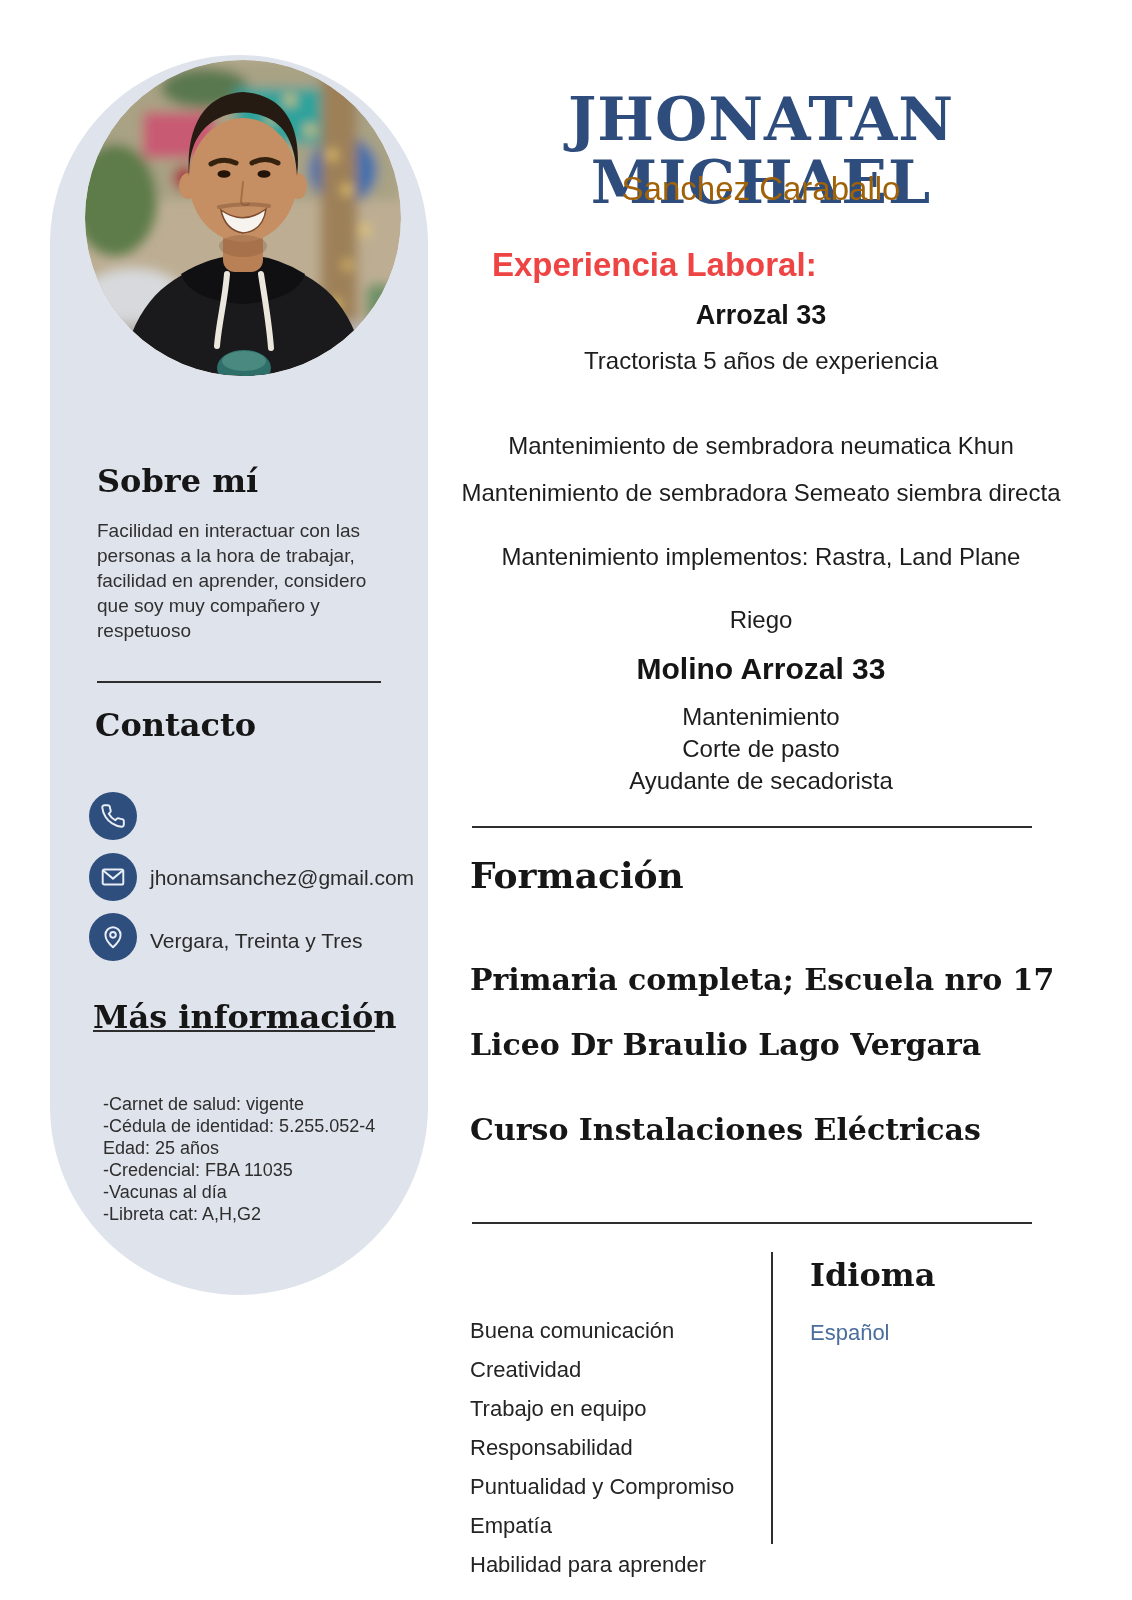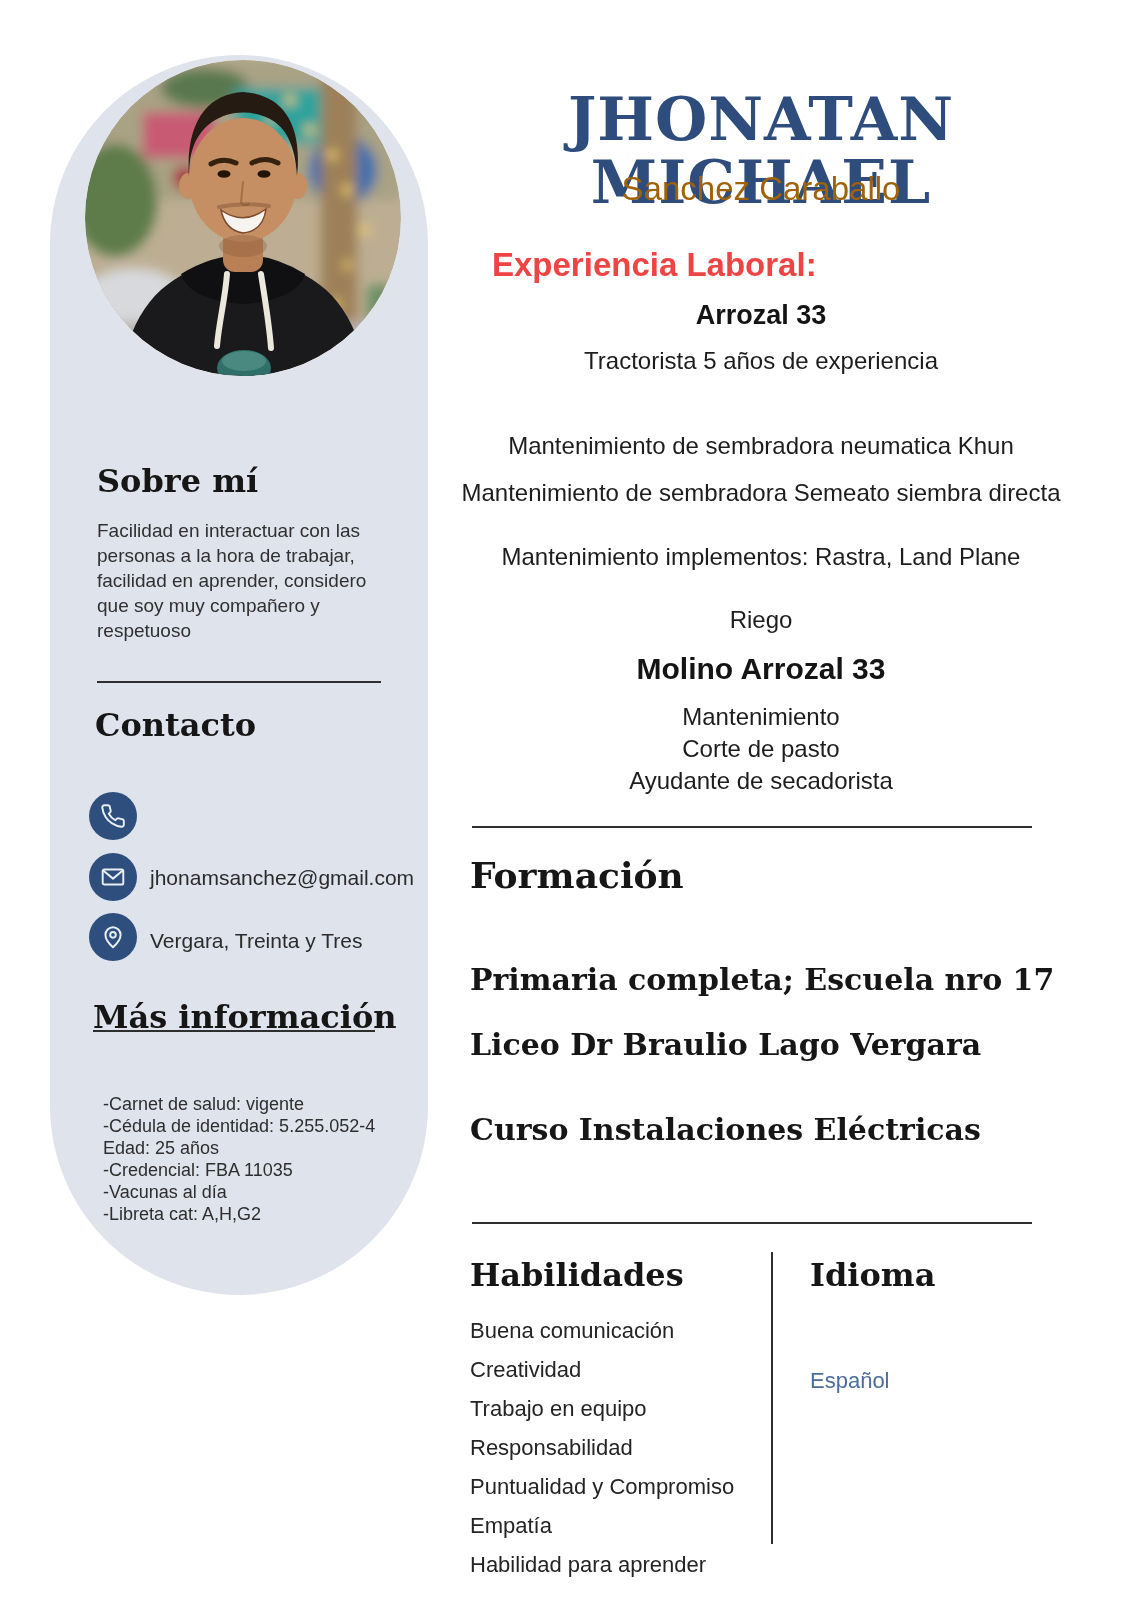--- a/index.html
+++ b/index.html
@@ -20,21 +20,21 @@
   .exp-title{left:492px;top:246px;font-size:33px;font-weight:700;color:#ef4444;}
   .job-co1{left:420px;top:300px;width:682px;font-size:27px;font-weight:700;color:#141414;}
   .exp-line{left:420px;width:682px;font-size:24px;color:#1d1d1d;}
   .job-co2{left:420px;top:652px;width:682px;font-size:30px;font-weight:700;color:#141414;}
 
   .edu-title{left:470px;top:854px;font-size:36px;}
   .edu-item{left:470px;font-size:30px;}
 
   .col-title{font-size:32px;}
   .skill-list{left:470px;top:1318px;display:flex;flex-direction:column;gap:13px;font-size:22px;color:#242424;}
-  .lang-item{left:810px;top:1320px;font-size:22px;color:#4a6d9e;margin-top:48px;}
+  .lang-item{left:810px;top:1320px;font-size:22px;color:#4a6d9e;}
 
   .side-h{font-size:32px;}
   .about-p{left:97px;top:518px;width:292px;font-size:19px;line-height:25px;color:#303030;}
   .icircle{width:48px;height:48px;border-radius:50%;background:#2e4e7e;display:flex;align-items:center;justify-content:center;}
   .contact-txt{font-size:21px;color:#2b2b2b;}
   .phones{left:152px;top:770px;line-height:29px;}
   .info-list{left:103px;top:1093px;font-size:18px;line-height:22px;color:#2e2e2e;display:flex;flex-direction:column;}
 </style>
 </head>
 <body>
@@ -122,21 +122,20 @@
   <div class="abs hrline" style="left:472px;top:826px;width:560px;"></div>
 
   <div class="abs serif edu-title">Formación</div>
   <div class="abs serif edu-item" style="top:942px;margin-top:20px;">Primaria completa; Escuela nro 17</div>
   <div class="abs serif edu-item" style="top:1027px;">Liceo  Dr Braulio Lago Vergara</div>
   <div class="abs serif edu-item" style="top:1112px;">Curso Instalaciones Eléctricas</div>
 
   <div class="abs hrline" style="left:472px;top:1222px;width:560px;"></div>
   <div class="abs vline" style="left:771px;top:1252px;height:292px;"></div>
 
-  <div class="abs serif col-title" style="left:470px;top:1256px;">Habilidades</div>
   <div class="abs skill-list">
     <div>Buena comunicación</div>
     <div>Creatividad</div>
     <div>Trabajo en equipo</div>
     <div>Responsabilidad</div>
     <div>Puntualidad y Compromiso</div>
     <div>Empatía</div>
     <div>Habilidad para aprender</div>
   </div>
 

